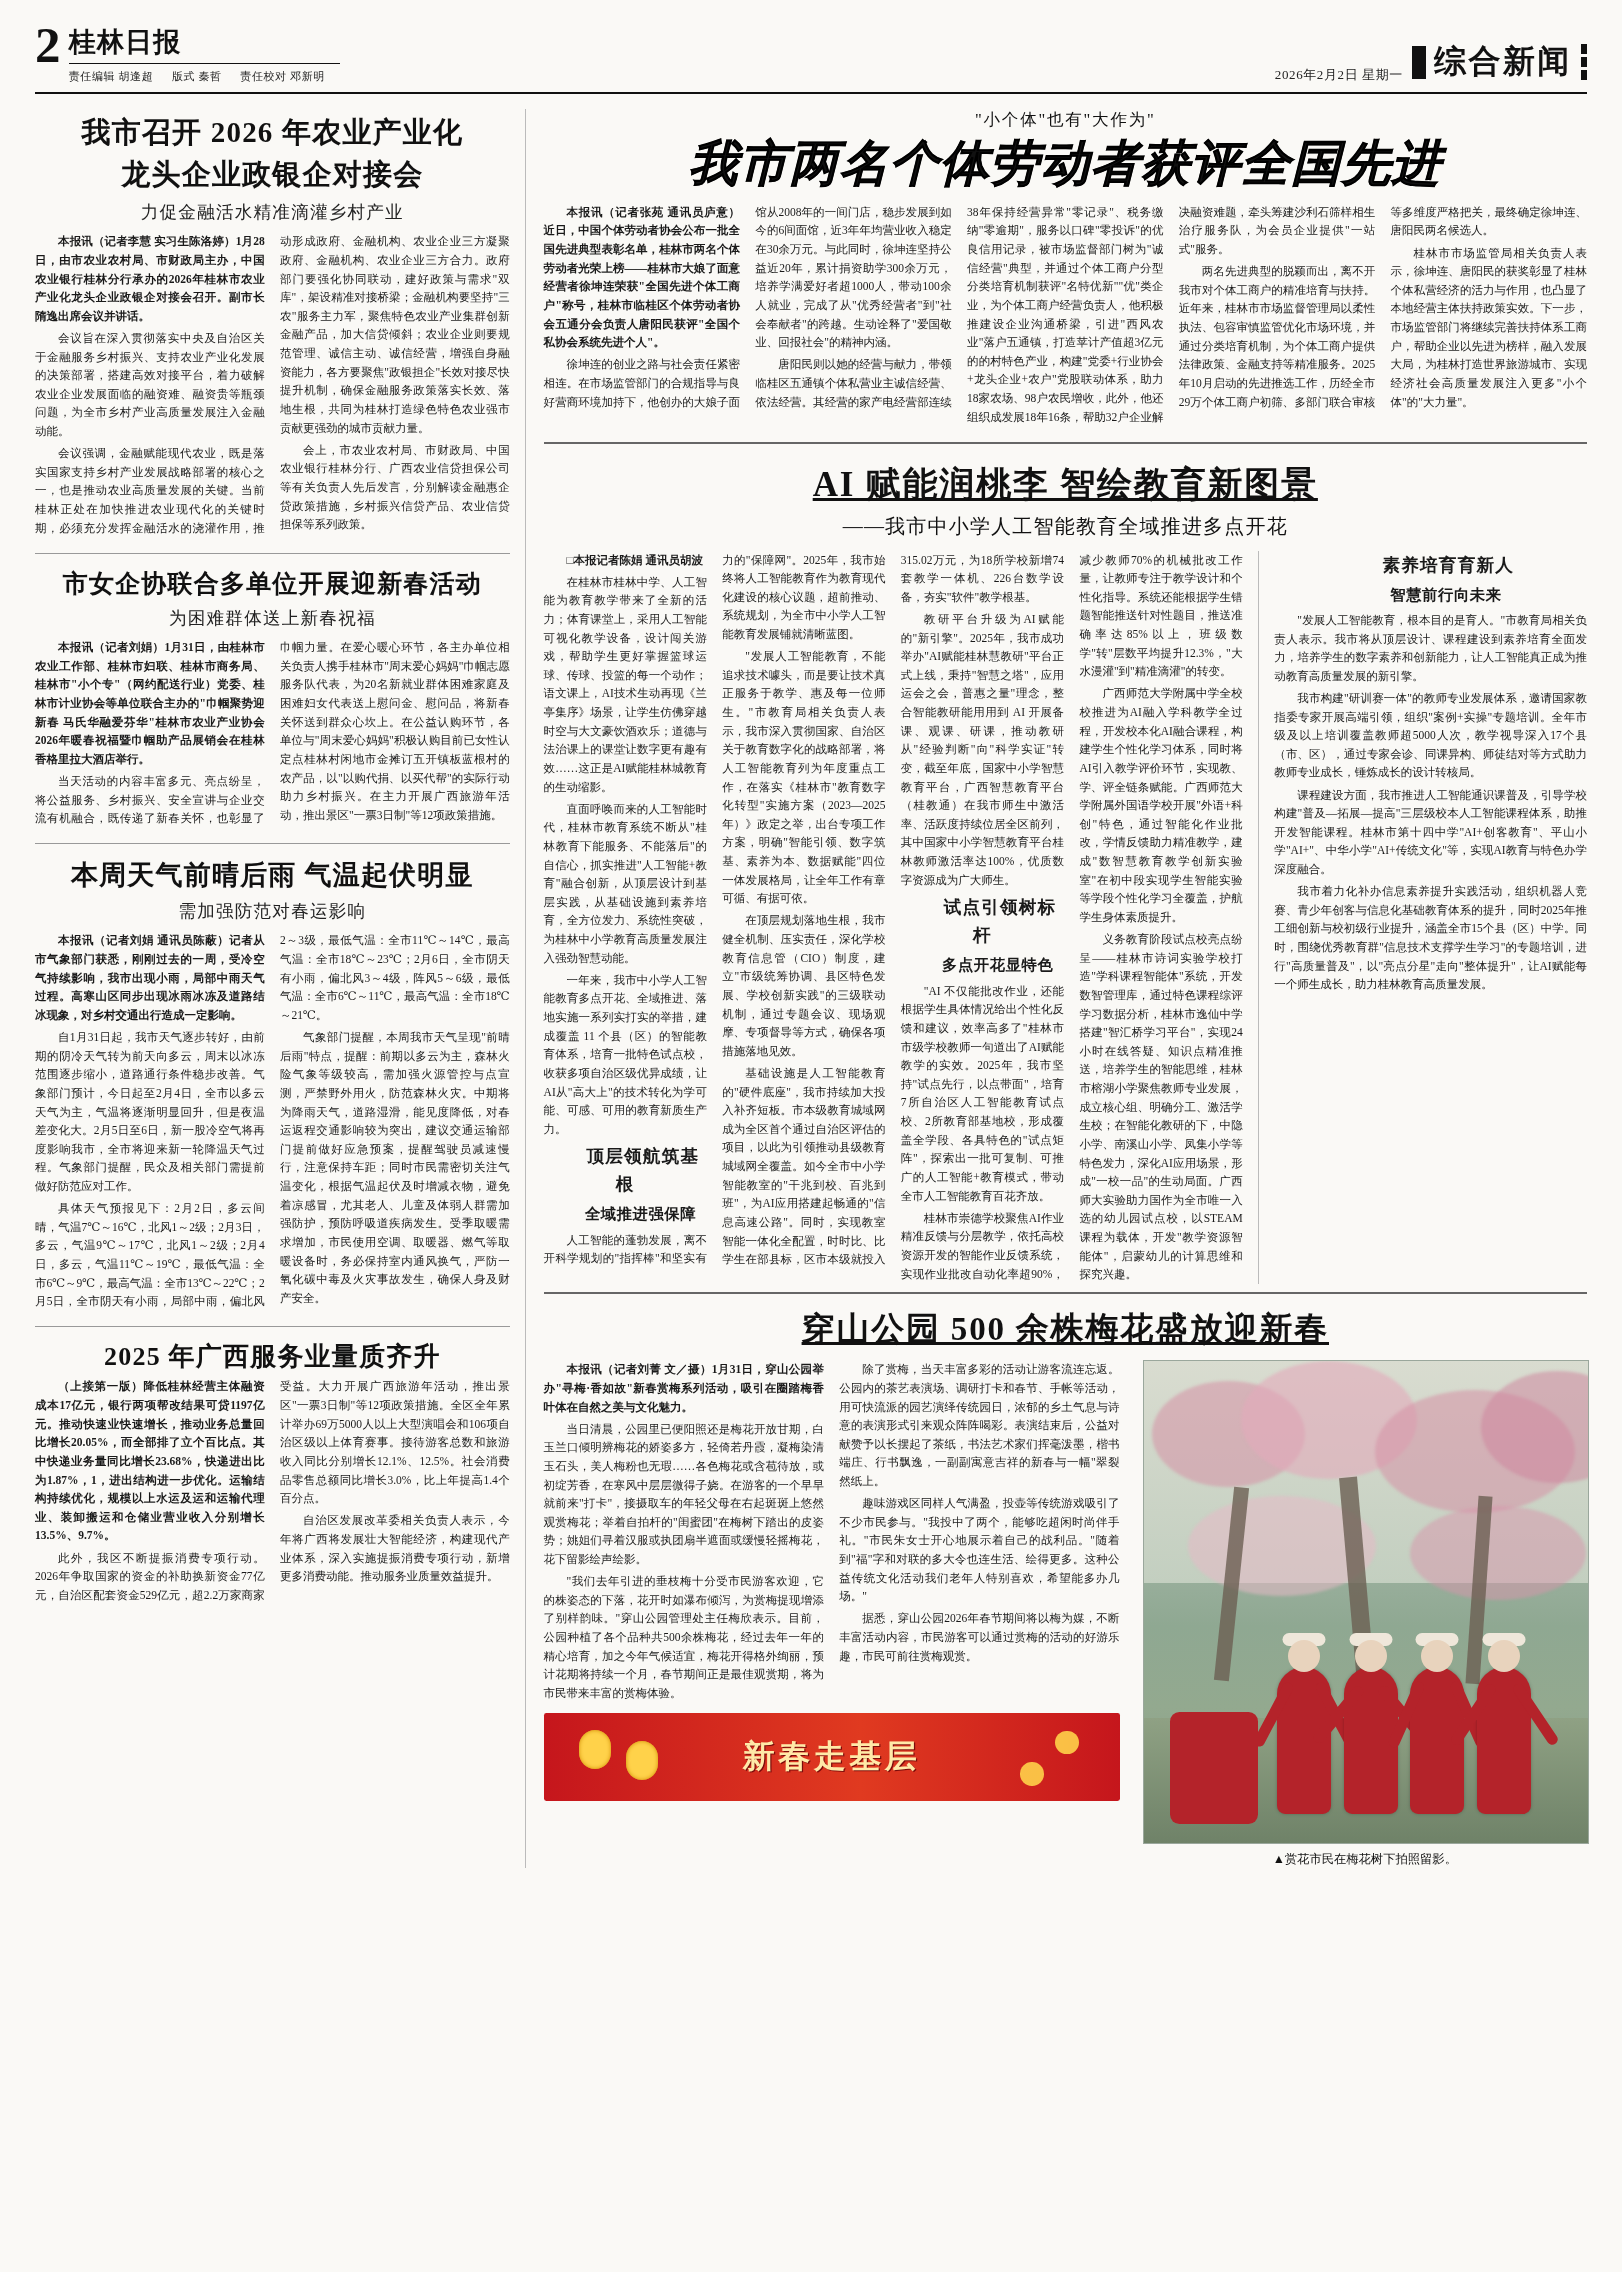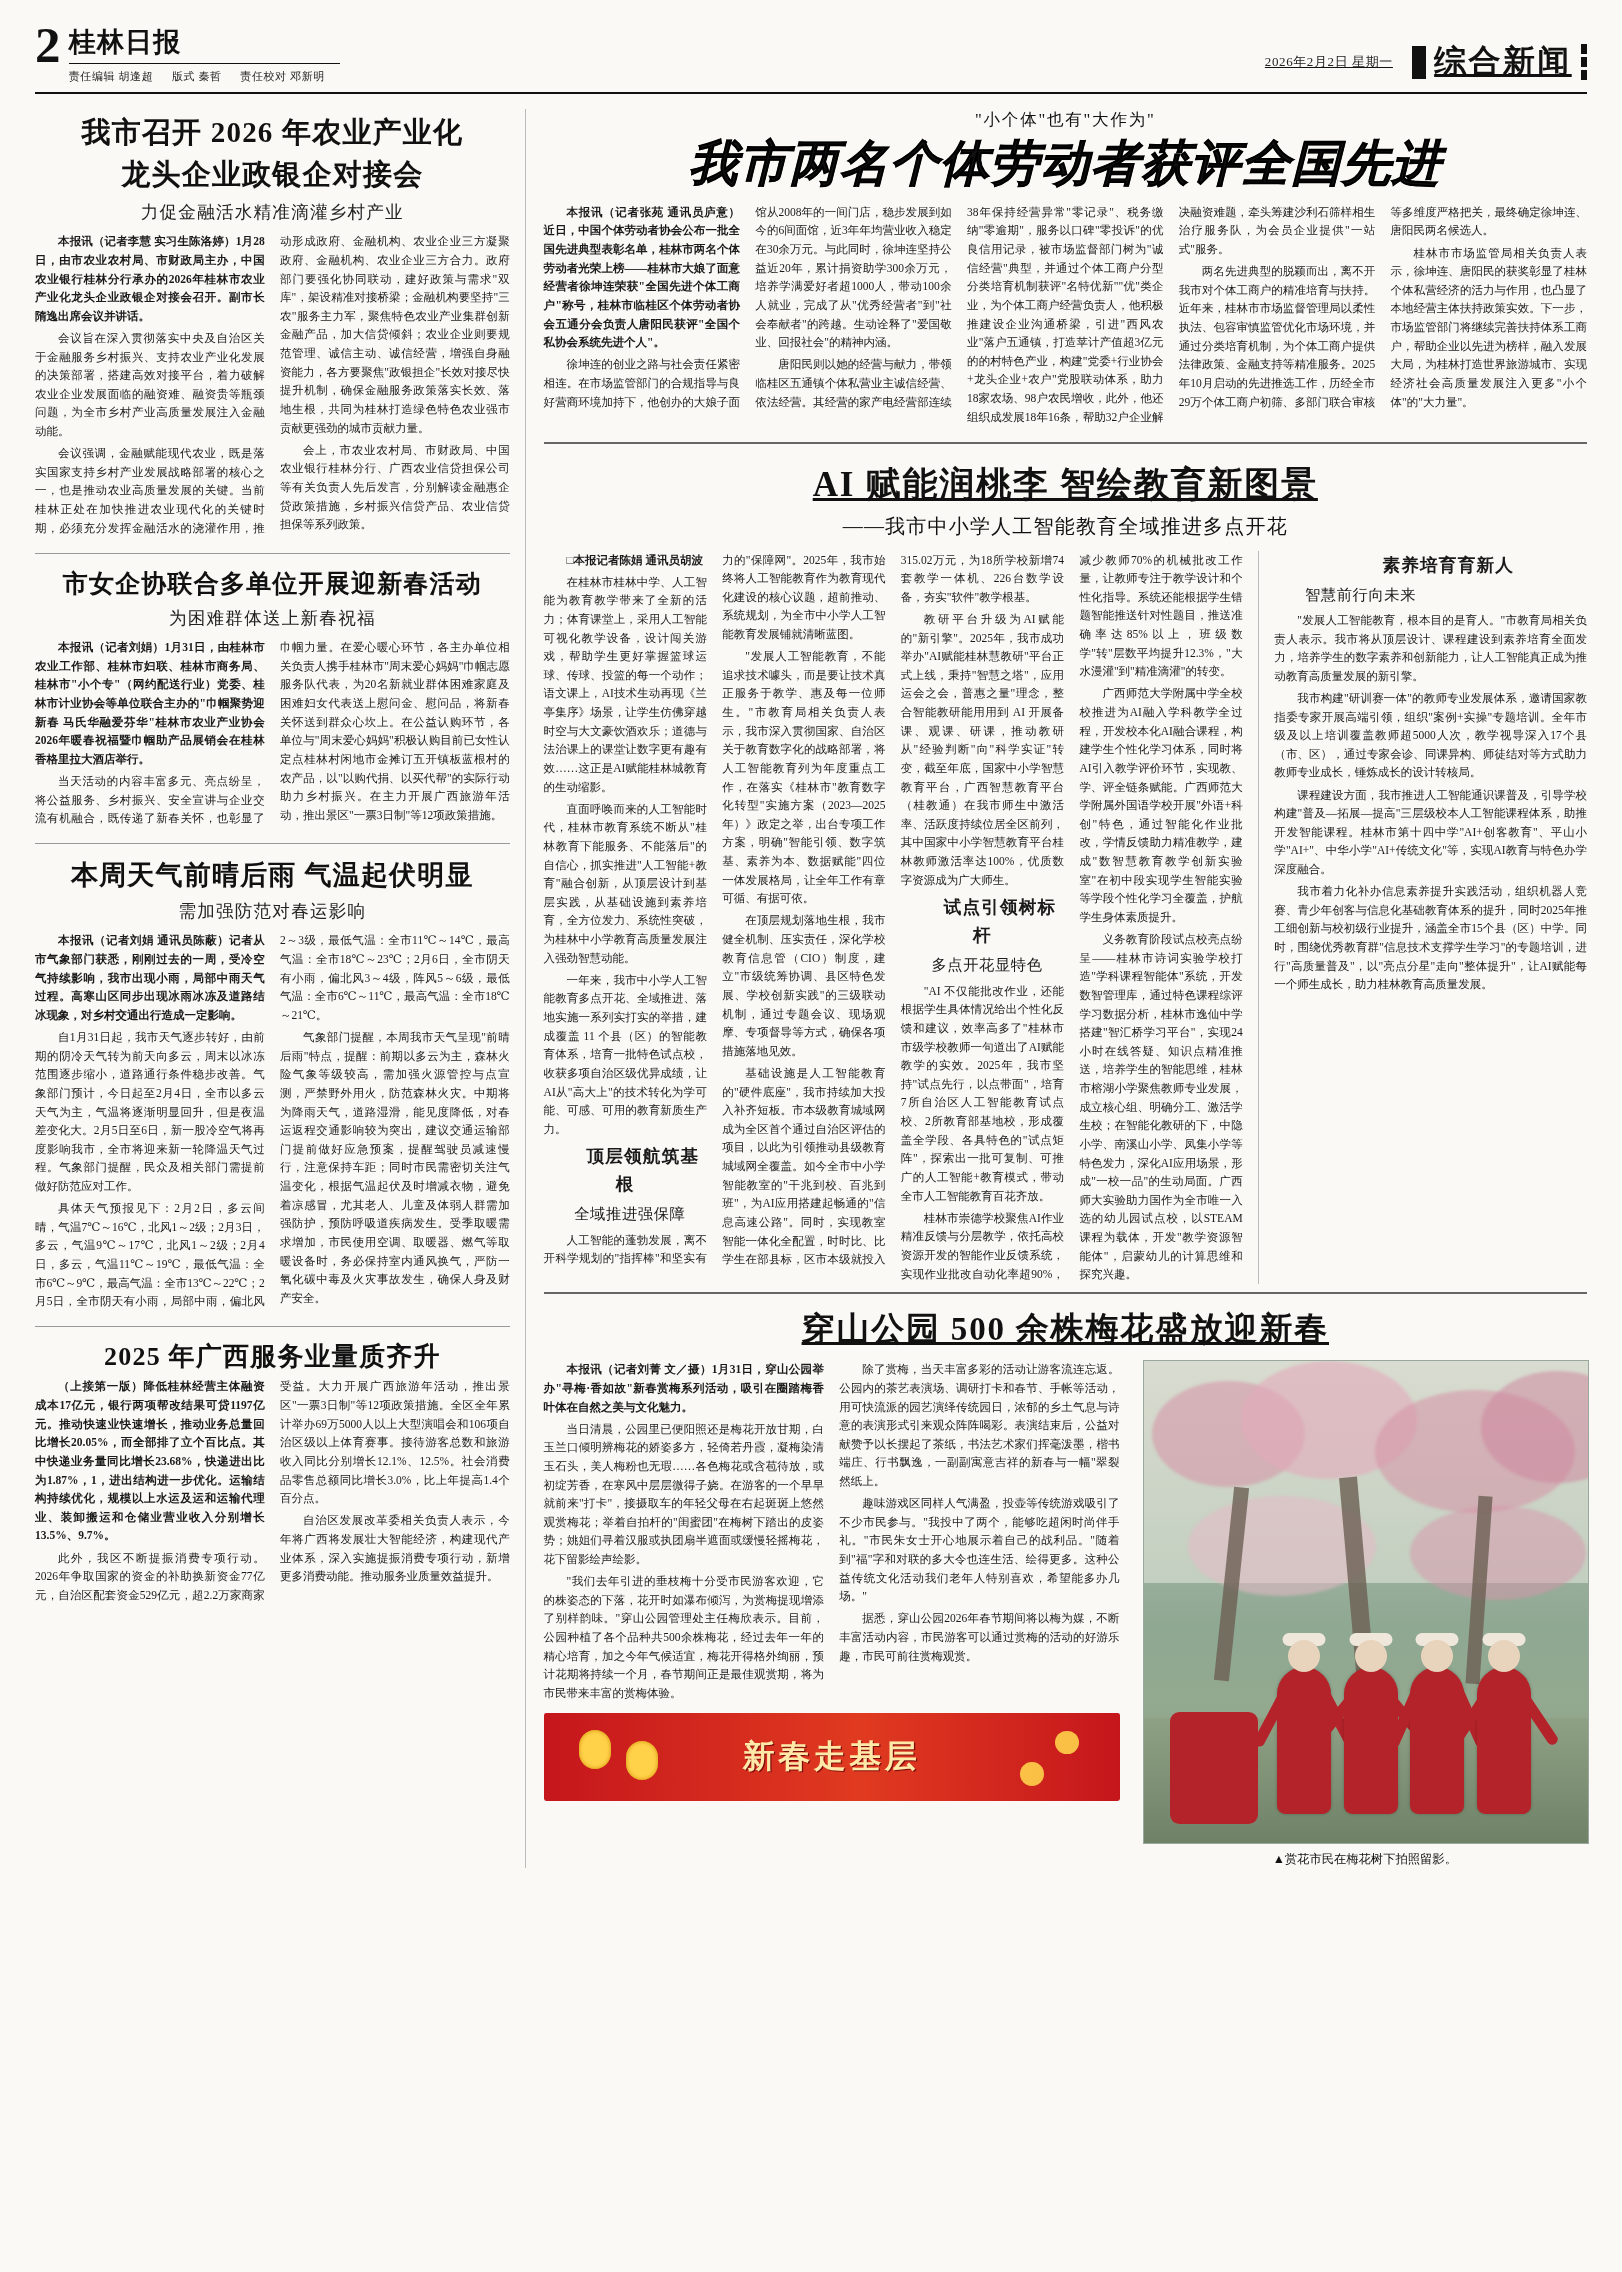--- a/index.html
+++ b/index.html
@@ -8,21 +8,21 @@
   .page-inner{position:absolute;left:35px;top:23.5px;width:1552px;height:2227px;}
 
   
   .masthead{display:flex;align-items:flex-start;justify-content:space-between;border-bottom:2.9px solid #111;padding-bottom:8.2px;}
   .mh-left{display:flex;align-items:flex-start;}
   .pagenum{font-size:51px;font-weight:bold;line-height:.85;color:#111;font-family:"Liberation Serif",serif;margin-right:8.2px;}
   .mh-title-wrap{display:flex;flex-direction:column;}
   .paper-name{font-size:27px;font-weight:bold;letter-spacing:1.2px;border-bottom:1.8px solid #111;padding-bottom:3.5px;margin-bottom:4.7px;font-family:"Liberation Serif",serif;}
   .mh-credits{font-size:11px;color:#222;letter-spacing:0.6px;}
   .mh-credits span{margin-right:15.3px;}
-  .mh-right{display:flex;align-items:center;gap:19px;padding-top:16.5px;text-decoration:underline;}
+  .mh-right{display:flex;align-items:flex-end;gap:9px;padding-top:16.5px;}
   .mh-date{font-size:13px;color:#222;letter-spacing:0.6px;}
   .mh-sec{display:flex;align-items:center;}
   .sec-block{width:14px;height:33px;background:#111;margin-right:8.2px;}
   .sec-name{font-size:32px;font-weight:bold;letter-spacing:2.4px;}
   .sec-bars{display:flex;flex-direction:column;gap:3.5px;margin-left:9.4px;}
   .sec-bars i{display:block;width:5.9px;height:9.4px;background:#111;}
 
   
   .cols{display:flex;margin-top:15.3px;}
   .col-left{width:491px;flex:0 0 491px;padding-right:15.3px;box-sizing:border-box;border-right:1.2px solid #bbb;}
@@ -41,21 +41,21 @@
 
   .body-cols{column-gap:15.3px;font-size:11.5px;line-height:1.62;text-align:justify;color:#1a1a1a;}
   .body-cols p{margin:0 0 3.5px;text-indent:2em;}
   .c2{column-count:2;}
   .c4{column-count:4;}
   .c5{column-count:5;}
   .lead{font-weight:bold;}
   .byline{font-weight:bold;}
 
   .subtitle-inline{font-size:17.6px;font-weight:bold;text-align:center;margin:9.4px 0 5.9px;letter-spacing:1.2px;}
-  .subtitle-inline2{font-size:15.3px;font-weight:normal;text-align:left;margin:5.9px 0 5.9px;letter-spacing:0.6px;}
+  .subtitle-inline2{font-size:15.3px;font-weight:bold;text-align:center;margin:5.9px 0 5.9px;letter-spacing:0.6px;}
 
   .ai-block{border-top:2.4px double #666;border-bottom:2.4px double #666;padding:11.8px 0 8.2px;margin-top:15.3px;}
 
   .photo-wrap{position:relative;}
   .photo{width:100%;height:482px;background:linear-gradient(180deg,#cfd7d2 0%,#b9c6bb 18%,#9fb3a2 38%,#8fa892 55%,#93a98f 72%,#7e9780 100%);position:relative;overflow:hidden;border:0.6px solid #9aa79c;}
   .photo .sky{position:absolute;left:0;top:0;right:0;height:46%;background:linear-gradient(180deg,#d9dcd0,#c3cfc0);}
   .photo .blossom{position:absolute;border-radius:50%;background:rgba(214,145,165,.55);filter:blur(1.8px);}
   .photo .trunk{position:absolute;background:#6b5f52;opacity:.8;}
   .photo .ground{position:absolute;left:0;bottom:0;right:0;height:26%;background:linear-gradient(180deg,#8fa184,#6f8268);}
   .photo .person{position:absolute;bottom:6%;}

